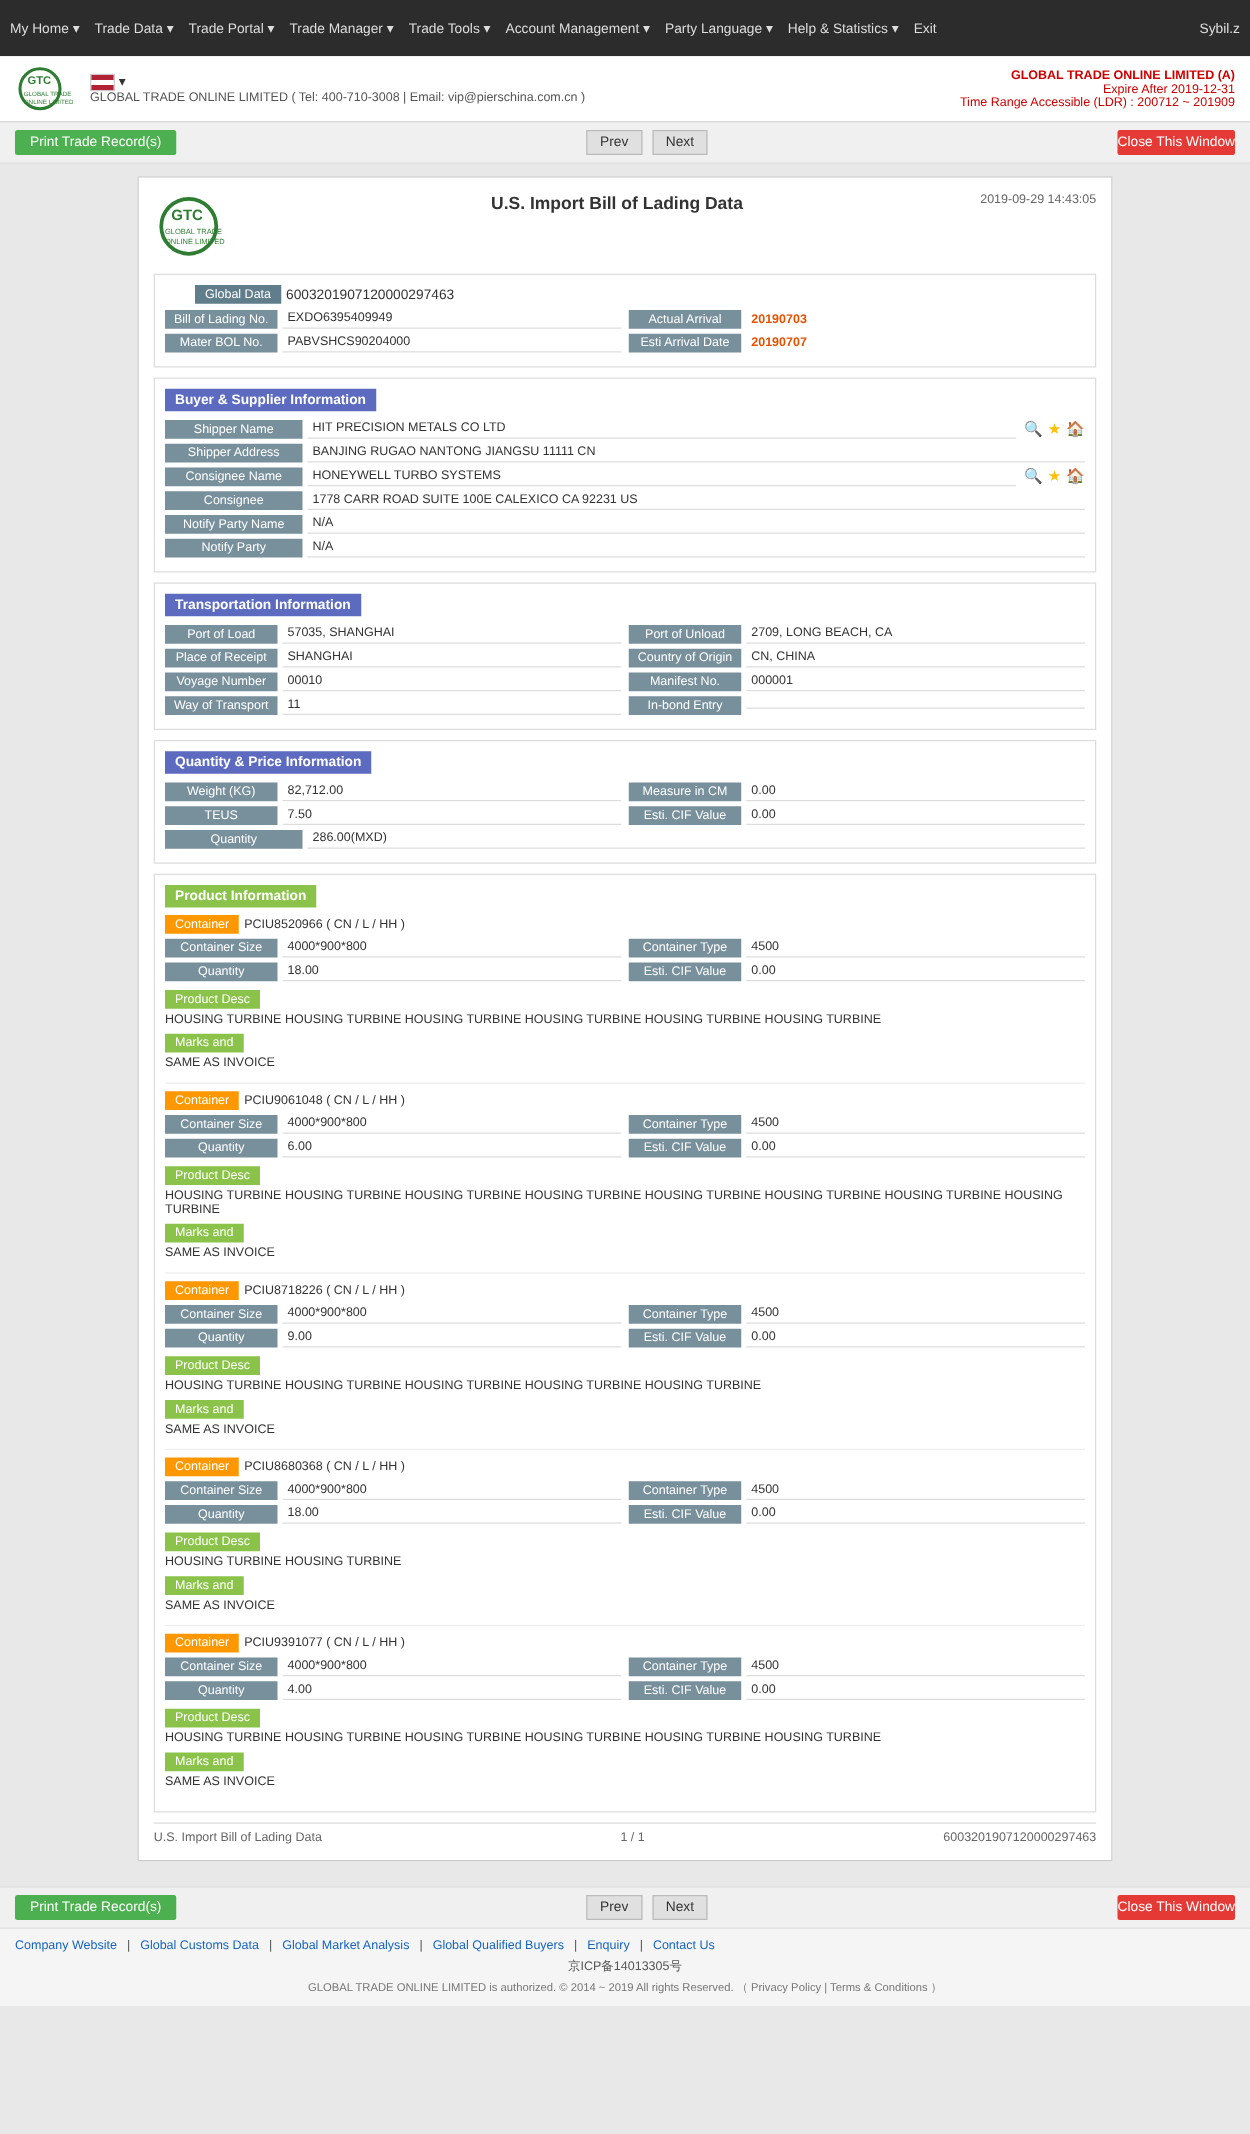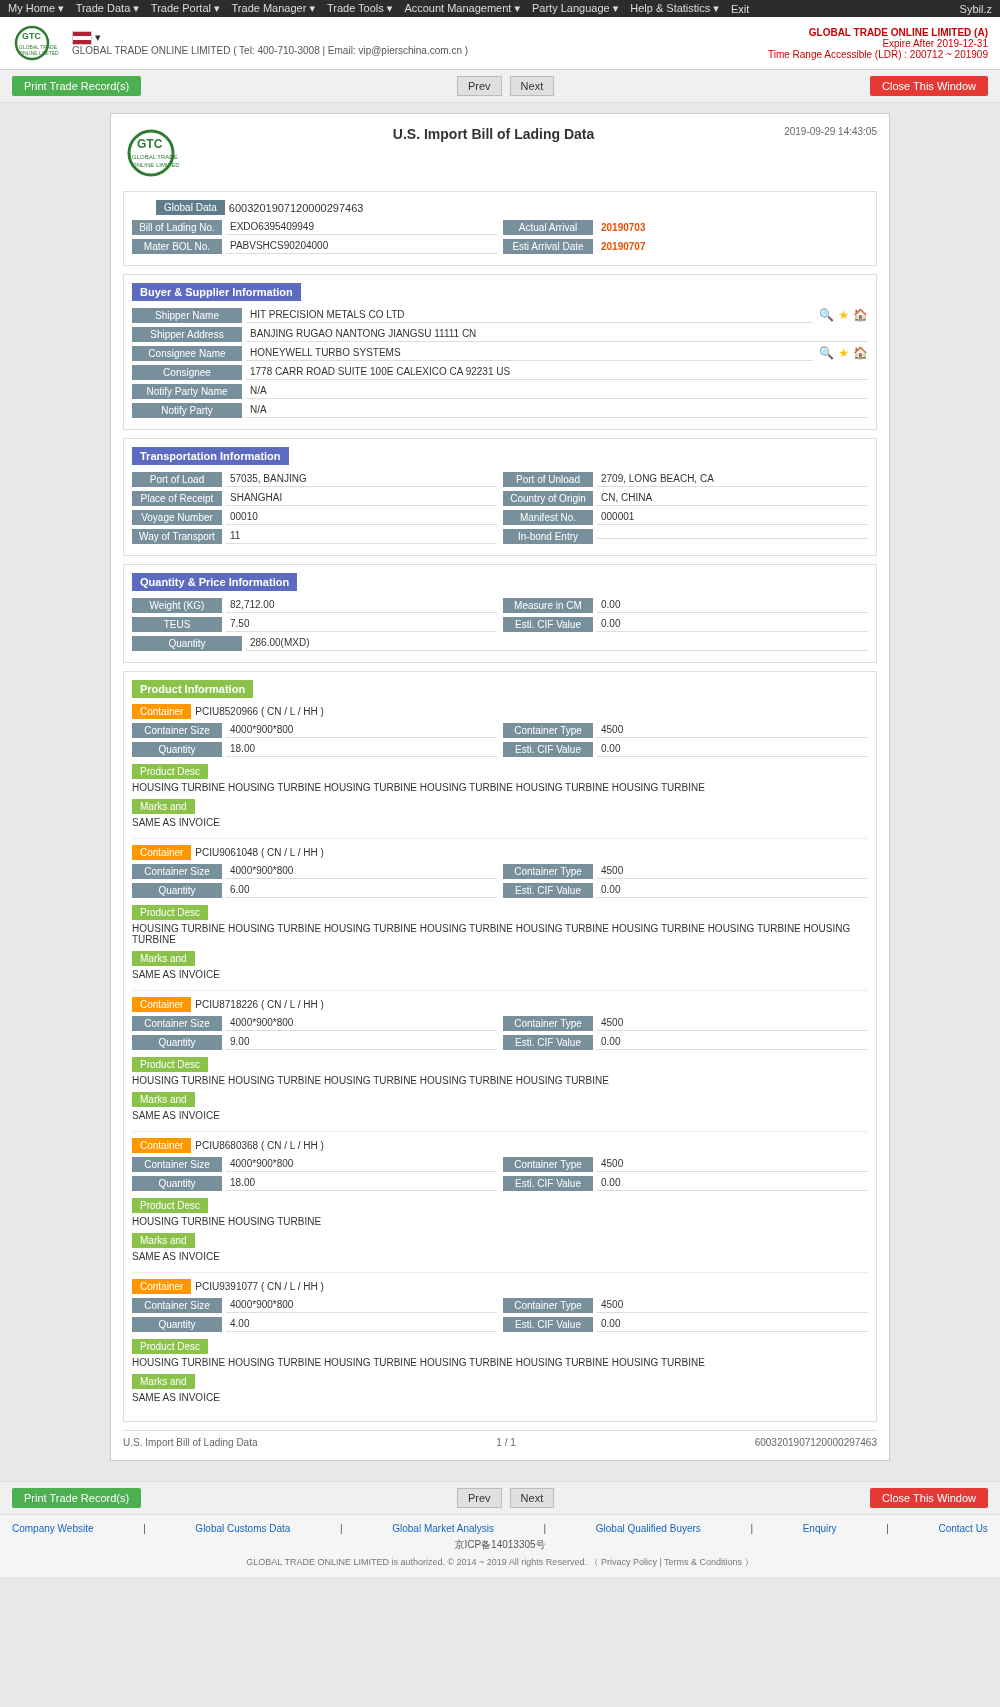--- a/index.html
+++ b/index.html
@@ -1,37 +1,37 @@
 <!DOCTYPE html>
 <html><head>
   <meta charset="utf-8">
   <style>
     * { box-sizing: border-box; margin: 0; padding: 0; }
     body { font-family: Arial, sans-serif; font-size: 11px; background: #e8e8e8; color: #333; }
     
     
-    .top-nav { background: #2c2c2c; color: #ccc; padding: 2px 8px; display: flex; align-items: center; justify-content: space-between; font-size: 11px; }
+    .top-nav { background: #2c2c2c; color: #ccc; padding: 16px 8px; display: flex; align-items: center; justify-content: space-between; font-size: 11px; }
     .top-nav-left { display: flex; gap: 12px; align-items: center; }
     .top-nav-item { color: #ddd; cursor: pointer; }
     
     
     .header-bar { background: #fff; display: flex; align-items: center; justify-content: space-between; padding: 6px 12px; border-bottom: 1px solid #ccc; }
     .header-left { display: flex; align-items: center; gap: 10px; }
     .logo-box { display: flex; align-items: center; }
     .flag-box { display: flex; align-items: center; gap: 3px; font-size: 11px; }
     .flag { width: 20px; height: 14px; background: linear-gradient(to bottom, #B22234 33%, #fff 33%, #fff 66%, #B22234 66%); border: 1px solid #ccc; }
     .company-info { font-size: 10px; color: #555; }
     .header-right { text-align: right; font-size: 10px; color: #c00; }
     .header-right .company-name { color: #c00; font-weight: bold; }
     
     
     .action-bar { background: #f0f0f0; padding: 6px 12px; display: flex; align-items: center; gap: 8px; border-bottom: 1px solid #ddd; }
     .btn-green { background: #4caf50; color: #fff; border: none; padding: 4px 12px; cursor: pointer; font-size: 11px; border-radius: 2px; }
     .btn-nav { background: #e0e0e0; color: #333; border: 1px solid #bbb; padding: 3px 10px; cursor: pointer; font-size: 11px; }
-    .btn-red { background: #e53935; color: #fff; border: none; padding: 4px 12px; cursor: pointer; font-size: 11px; border-radius: 2px; }
+    .btn-red { background: #e53935; color: #fff; border: none; padding: 4px 0; cursor: pointer; font-size: 11px; border-radius: 2px; }
     .spacer { flex: 1; }
     
     
     .main-content { padding: 10px; max-width: 800px; margin: 0 auto; }
     
     
     .doc-card { background: #fff; border: 1px solid #ccc; padding: 12px; margin-bottom: 10px; }
     
     
     .doc-header { display: flex; justify-content: space-between; align-items: flex-start; margin-bottom: 10px; }
@@ -75,21 +75,21 @@
     .icon-search { color: #666; cursor: pointer; font-size: 12px; }
     .icon-star { color: #ffc107; cursor: pointer; font-size: 12px; }
     .icon-home { color: #78909c; cursor: pointer; font-size: 12px; }
     .icons-row { display: flex; gap: 4px; align-items: center; margin-left: 6px; }
     
     
     .doc-footer { display: flex; justify-content: space-between; align-items: center; border-top: 1px solid #ddd; padding-top: 6px; margin-top: 6px; font-size: 10px; color: #666; }
     
     
     .page-footer { background: #f5f5f5; border-top: 1px solid #ddd; padding: 8px 12px; text-align: center; font-size: 10px; color: #555; }
-    .footer-links { display: flex; gap: 20px; justify-content: space-between; margin-bottom: 4px; flex-wrap: wrap; }
+    .footer-links { display: flex; gap: 8px; justify-content: flex-start; margin-bottom: 4px; flex-wrap: wrap; }
     .footer-link { color: #1565c0; cursor: pointer; }
     .footer-bottom { font-size: 9px; color: #777; }
     .icp-text { font-size: 10px; color: #555; margin-bottom: 4px; }
     
     
     .divider { border: none; border-top: 1px solid #eee; margin: 6px 0; }
     
     .page-action-bar { background: #f0f0f0; padding: 6px 12px; display: flex; align-items: center; gap: 8px; border-top: 1px solid #ddd; }
   </style>
 </head>
@@ -234,21 +234,21 @@
         <span class="field-value">N/A</span>
       </div>
     </div>
 
     <div class="section-box">
       <div><span class="section-header-blue">Transportation Information</span></div>
 
       <div class="two-col">
         <div class="col-field">
           <span class="col-label">Port of Load</span>
-          <span class="col-value">57035, BANJING</span>
+          <span class="col-value">57035, SHANGHAI</span>
         </div>
         <div class="col-field">
           <span class="col-label">Port of Unload</span>
           <span class="col-value">2709, LONG BEACH, CA</span>
         </div>
       </div>
 
       <div class="two-col">
         <div class="col-field">
           <span class="col-label">Place of Receipt</span>

